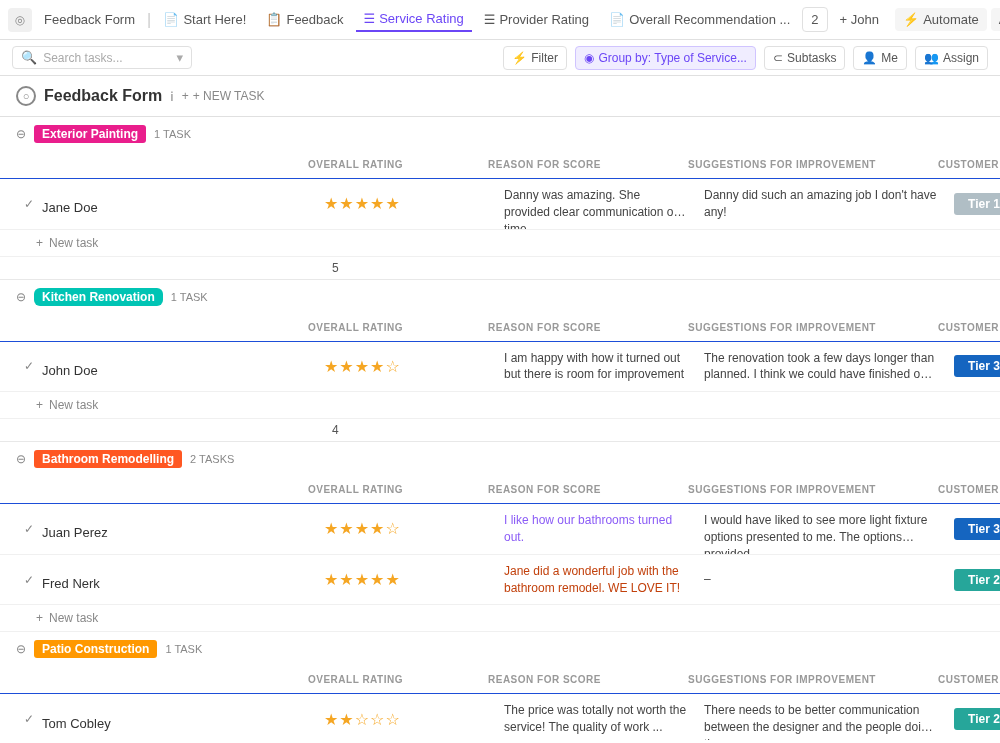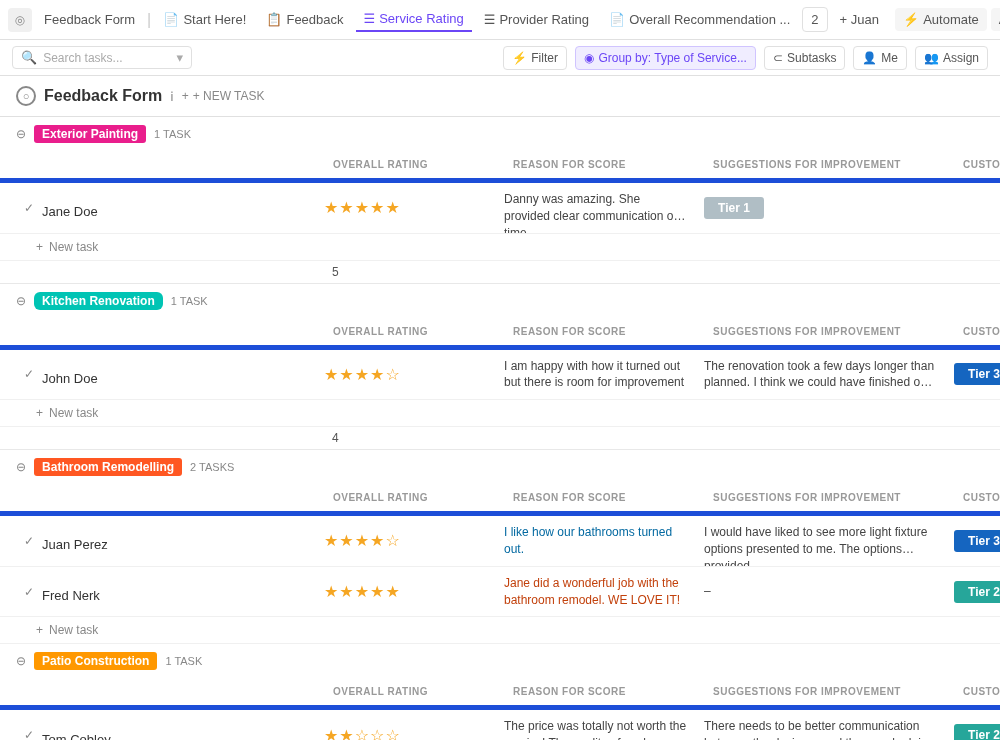--- a/index.html
+++ b/index.html
@@ -37,21 +37,21 @@
     .group-header { display: flex; align-items: center; gap: 8px; padding: 8px 16px; background: #fff; }
     .group-toggle { color: #888; cursor: pointer; font-size: 12px; }
     .group-tag { padding: 2px 8px; border-radius: 3px; font-size: 12px; font-weight: 600; color: #fff; }
     .group-tag.exterior { background: #e91e8c; text-align: center; }
     .group-tag.kitchen { background: #00c4b4; border-radius: 6px; }
     .group-tag.bathroom { background: #ff5722; }
     .group-tag.patio { background: #ff9800; }
     .group-count { font-size: 11px; color: #888; text-transform: uppercase; }
 
     
-    .table-header { display: grid; grid-template-columns: 300px 180px 200px 250px 120px 150px; padding: 4px 25px; border-bottom: 5px solid #1d4ed8; }
+    .table-header { display: grid; grid-template-columns: 300px 180px 200px 250px 120px 150px; padding: 4px 0; border-bottom: 1px solid #1d4ed8; }
     .th { font-size: 10px; font-weight: 600; color: #999; text-transform: uppercase; letter-spacing: 0.5px; padding: 4px 8px; }
 
     .task-row { display: grid; grid-template-columns: 300px 180px 200px 250px 120px 150px; padding: 0 16px; border-bottom: 1px solid #f0f0f0; align-items: center; min-height: 50px; }
     .task-name-cell { display: flex; align-items: center; gap: 8px; padding: 8px 8px; }
     .task-check { color: #888; font-size: 12px; }
     .task-name { font-size: 13px; color: #333; margin-top: 8px; }
     .task-cell { padding: 8px 8px; font-size: 12px; color: #555; }
     .stars { color: #f5a623; font-size: 16px; letter-spacing: 1px; }
 
     .tier-badge { padding: 4px 12px; border-radius: 3px; font-size: 12px; font-weight: 600; color: #fff; text-align: center; display: inline-block; min-width: 60px; }
@@ -88,21 +88,21 @@
     <span>Provider Rating</span>
   </div>
   <div class="nav-item">
     <span>📄</span>
     <span>Overall Recommendation ...</span>
   </div>
   <div class="nav-views-btn">
     <span>2</span>
   </div>
   <div class="nav-item">
-    <span>+ Juan</span>
+    <span>+ John</span>
   </div>
   <div class="nav-spacer"></div>
   <div class="nav-assign-btn">
     <span>⚡</span>
     <span>Automate</span>
   </div>
   <div class="nav-assign-btn">
     <span>Assign</span>
   </div>
 </div>
@@ -161,20 +161,21 @@
     <div class="th">CUSTOMER TIER</div>
 
   </div>
       <div class="task-row">
       <div class="task-name-cell">
         <span class="task-check">✓</span>
         <span class="task-name">Jane Doe</span>
       </div>
       <div class="task-cell"><span class="stars">★★★★★</span></div>
       <div class="task-cell text-truncate" style="font-size:12px; color:#444; line-height:1.4;">Danny was amazing. She provided clear communication of time...</div>
+      <div class="task-cell text-truncate" style="font-size:12px; color:#444; line-height:1.4;">Danny did such an amazing job I don't have any!</div>
       <div class="task-cell">
         <span class="tier-badge tier-1">Tier 1</span>
       </div>
 
     </div>
       <div class="new-task-row">
         <span>+</span>
         <span>New task</span>
       </div>
       <div class="avg-row">5</div>
@@ -225,21 +226,21 @@
     <div class="th">SUGGESTIONS FOR IMPROVEMENT</div>
     <div class="th">CUSTOMER TIER</div>
 
   </div>
       <div class="task-row">
       <div class="task-name-cell">
         <span class="task-check">✓</span>
         <span class="task-name">Juan Perez</span>
       </div>
       <div class="task-cell"><span class="stars">★★★★☆</span></div>
-      <div class="task-cell text-truncate" style="font-size:12px; color:#0369a1; line-height:1.4;">I like how our bathrooms turned out.</div>
+      <div class="task-cell text-truncate" style="font-size:12px; color:#8b5cf6; line-height:1.4;">I like how our bathrooms turned out.</div>
       <div class="task-cell text-truncate" style="font-size:12px; color:#444; line-height:1.4;">I would have liked to see more light fixture options presented to me. The options provided...</div>
       <div class="task-cell">
         <span class="tier-badge tier-3">Tier 3</span>
       </div>
 
     </div>
       <div class="task-row">
       <div class="task-name-cell">
         <span class="task-check">✓</span>
         <span class="task-name">Fred Nerk</span>

